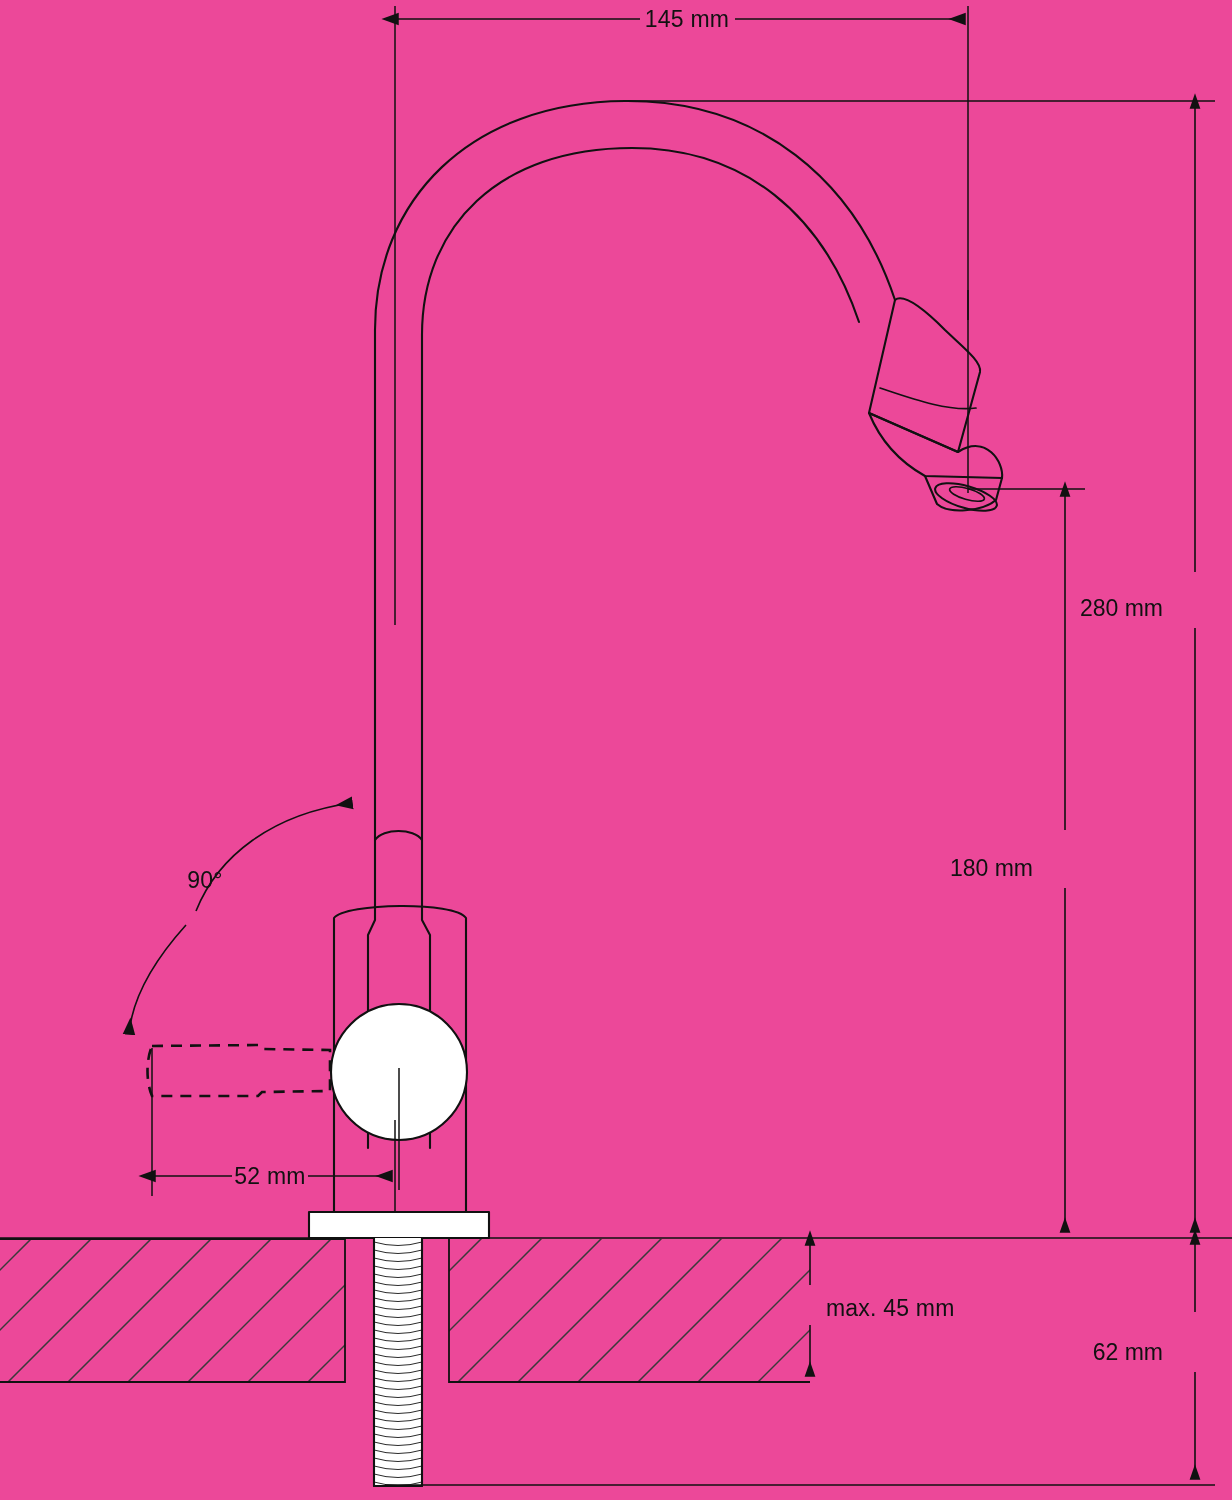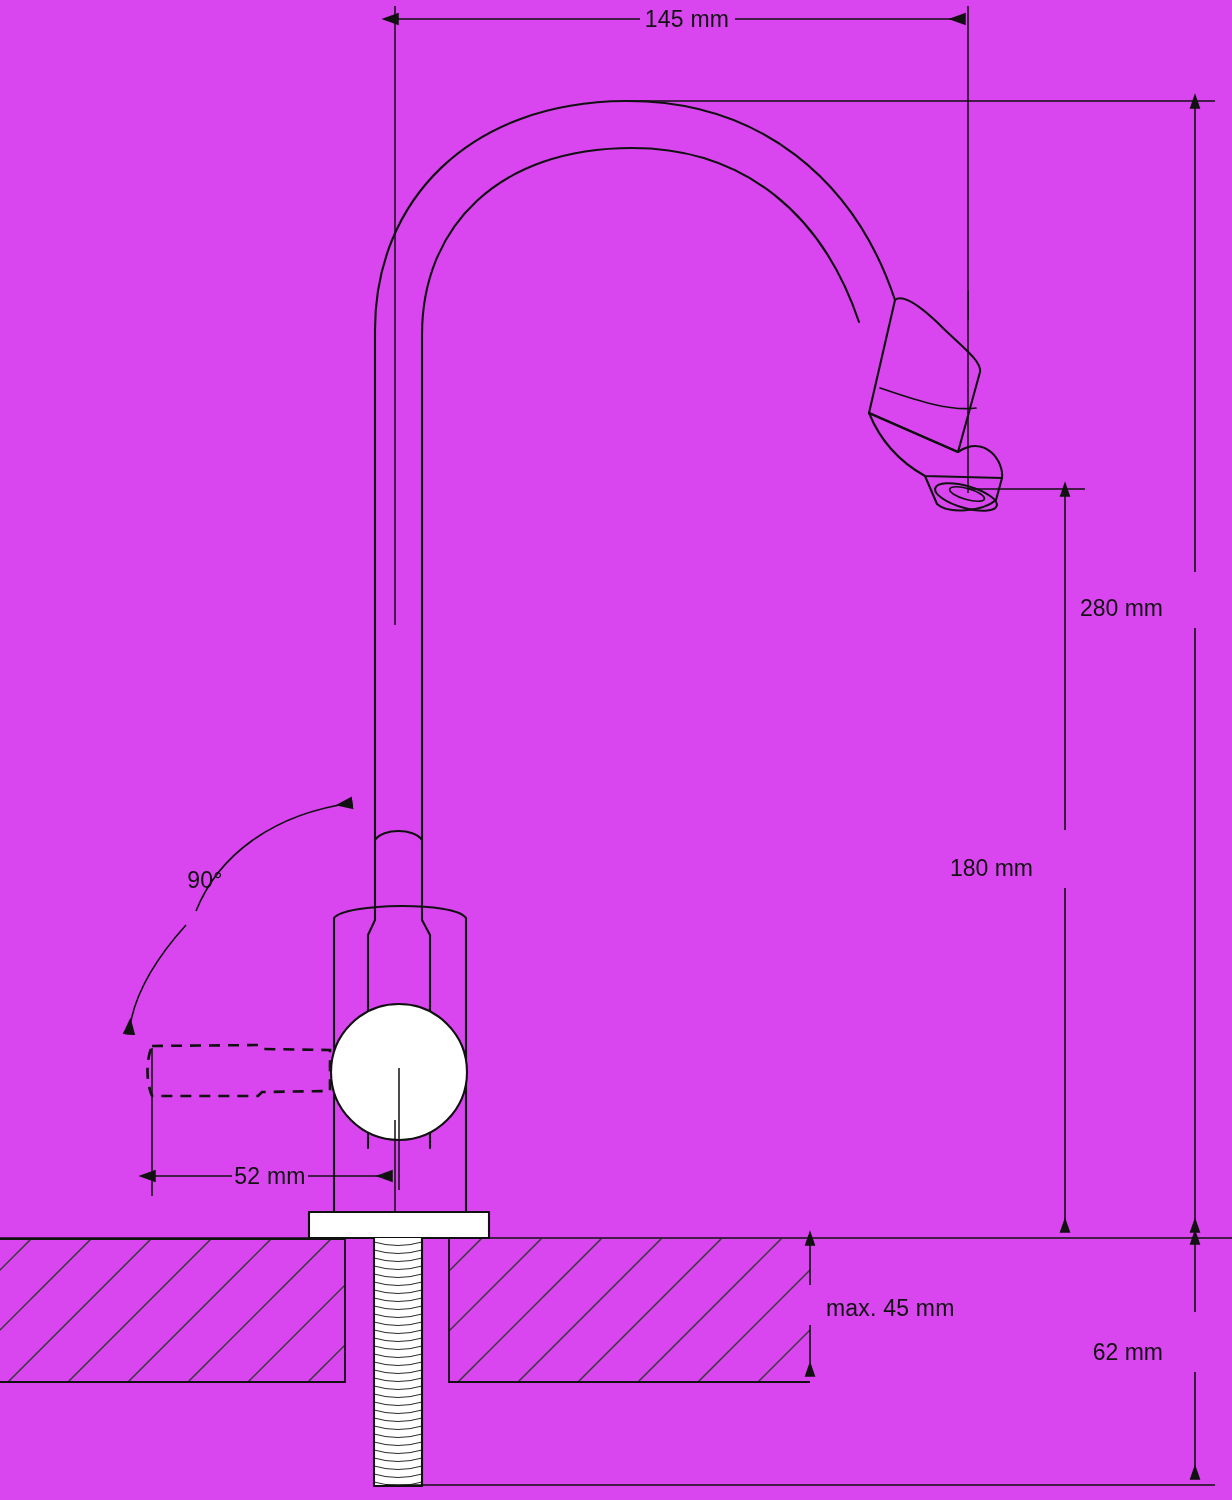--- a/index.html
+++ b/index.html
@@ -10,21 +10,21 @@
   body {
     width: 1232px;
     height: 1500px;
     font-family: "Liberation Sans", sans-serif;
     overflow: hidden;
   }
   #drawing-root {
     position: relative;
     width: 1232px;
     height: 1500px;
-    background: #d946ef;
+    background: #ec4899;
   }
   svg.sheet {
     display: block;
     width: 1232px;
     height: 1500px;
   }
   .obj-line {
     fill: none;
     stroke: #111111;
     stroke-width: 2.1;

